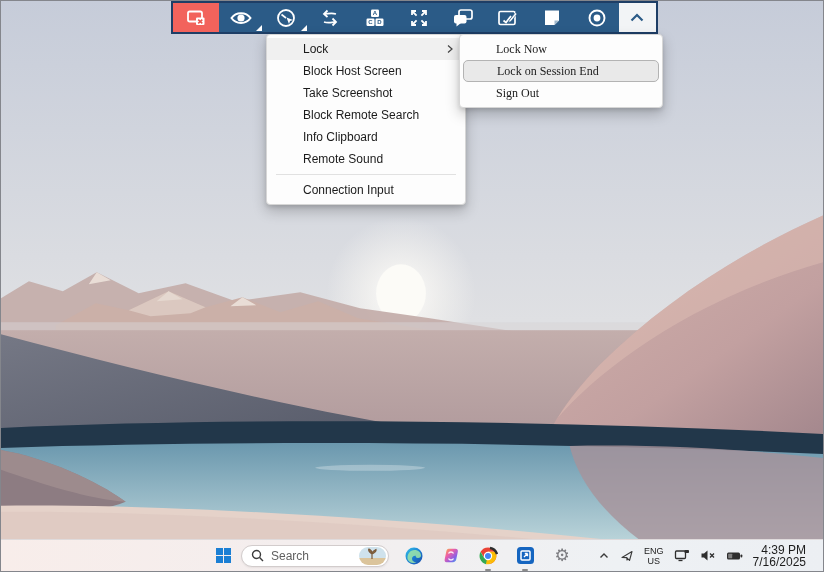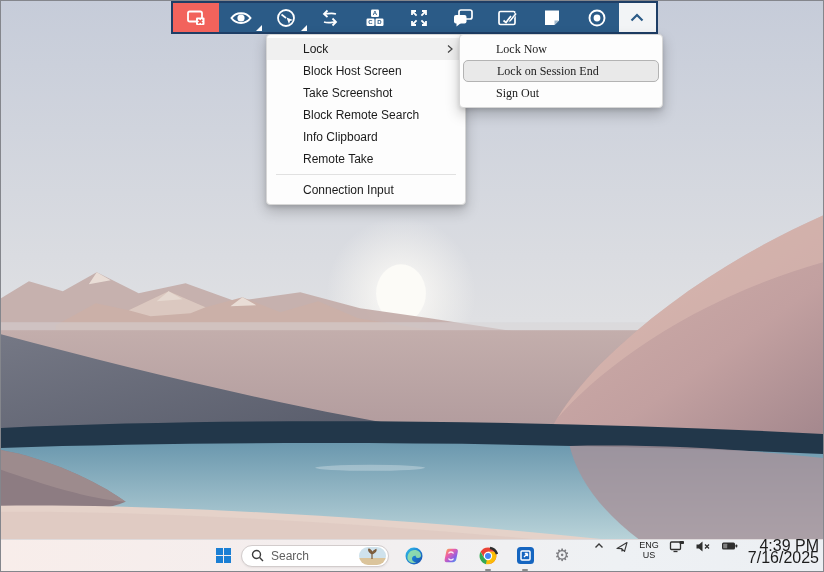--- a/index.html
+++ b/index.html
@@ -44,24 +44,24 @@
   .task-icons { display:flex; align-items:center; gap:13px; }
   .task-icon { width:24px; height:24px; display:flex; align-items:center; justify-content:center; position:relative; cursor:pointer; }
   .run-dash { position:absolute; bottom:-3px; left:50%; transform:translateX(-50%); width:6px; height:2px; border-radius:1px; background:#8b8b8b; }
 
   .search-pill { width:148px; height:22px; border-radius:11px; background:#ffffff; border:1px solid #d2cccc;
                  display:flex; align-items:center; padding:0 2px 0 9px; margin:0 13px 0 10px; cursor:pointer;
                  box-shadow:0 1px 2px rgba(0,0,0,.06); }
   .search-pill .s-label { flex:1; font-size:12px; color:#616161; margin-left:7px; }
   .search-thumb { width:27px; height:18px; border-radius:9px; overflow:hidden; flex:0 0 auto; }
 
-  .tray { margin-left:auto; display:flex; align-items:flex-start; gap:10px; padding-right:4px; height:100%; }
+  .tray { margin-left:auto; display:flex; align-items:center; gap:10px; padding-right:17px; height:100%; }
   .tray-item { display:flex; align-items:center; justify-content:center; cursor:pointer; }
   .lang { font-size:9px; line-height:10px; color:#1c1c1c; text-align:center; }
-  .clock { font-size:16px; line-height:12px; color:#1c1c1c; text-align:right; }
+  .clock { font-size:12px; line-height:12px; color:#1c1c1c; text-align:right; }
 
   .win-logo { width:15px; height:15px; display:grid; grid-template-columns:7px 7px; grid-template-rows:7px 7px; gap:1px; cursor:pointer; }
   .win-logo span { background:#1b7fd4; }
 
   
   .gear { font-size:17px; color:#7c7c80; line-height:1; }
 </style>
 </head>
 <body>
 
@@ -243,21 +243,21 @@
     <div class="menu-item">
       <span class="lbl">Take Screenshot</span>
     </div>
     <div class="menu-item">
       <span class="lbl">Block Remote Search</span>
     </div>
     <div class="menu-item">
       <span class="lbl">Info Clipboard</span>
     </div>
     <div class="menu-item">
-      <span class="lbl">Remote Take</span>
+      <span class="lbl">Remote Sound</span>
     </div>
     <div class="menu-divider"></div>
     <div class="menu-item">
       <span class="lbl">Connection Input</span>
     </div>
   </div>
 
   <div class="menu menu-sub">
     <div class="menu-item">
       <span class="lbl">Lock Now</span>

